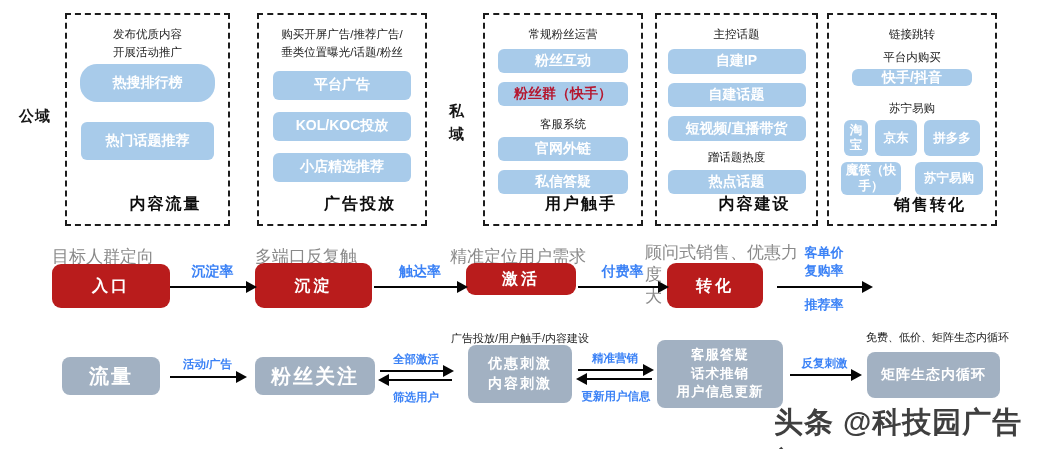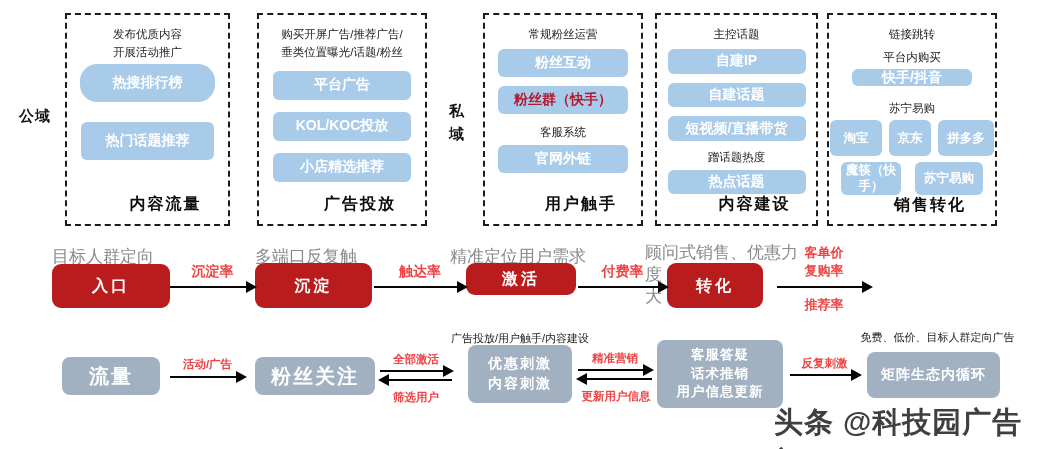--- a/index.html
+++ b/index.html
@@ -32,21 +32,21 @@
     border-radius:9px; display:flex; align-items:center; justify-content:center;
     font-size:16px; letter-spacing:3px; text-align:center; line-height:1.45; padding:0 12px;
   }
   .gnode {
     position:absolute; background:#a2b1c2; color:#fff; font-weight:bold;
     border-radius:8px; display:flex; flex-direction:column; align-items:center; justify-content:center;
     font-size:20px; letter-spacing:2px; text-align:center; line-height:1.4;
   }
   .note { position:absolute; color:#8a8a8a; font-size:17px; line-height:1.3; }
   .bnote { position:absolute; color:#1c1c1c; font-size:11px; text-align:center; line-height:1.3; }
-  .arr-label { position:absolute; font-weight:bold; font-size:14px; color:#ef4444; text-align:center; }
+  .arr-label { position:absolute; font-weight:bold; font-size:14px; color:#3b82f6; text-align:center; }
   .arr-label.small { font-size:11.5px; }
   .arr-label.mid-small { font-size:13px; }
   
   .arr { position:absolute; height:2px; background:#050505; }
   .arr.head-r::after {
     content:''; position:absolute; right:-2px; top:-5px; width:0; height:0;
     border-left:11px solid #050505; border-top:6px solid transparent; border-bottom:6px solid transparent;
   }
   .arr.head-l::before {
     content:''; position:absolute; left:-2px; top:-5px; width:0; height:0;
@@ -87,40 +87,41 @@
     <div class="pill" style="width:138px; height:29px; margin-top:12px;">小店精选推荐</div>
     <div class="db-title">广告投放</div>
   </div>
 
   <div class="dashed-box" style="left:483px; width:160px;">
     <div class="db-header">常规粉丝运营</div>
     <div class="pill" style="width:130px; height:28px; margin-top:5px;">粉丝互动</div>
     <div class="pill red-text" style="width:130px; height:28px; margin-top:9px;">粉丝群（快手）</div>
     <div class="db-small-label" style="margin-top:11px;">客服系统</div>
     <div class="pill" style="width:130px; height:28px; margin-top:5px;">官网外链</div>
+    <div class="pill" style="width:130px; height:28px; margin-top:9px;">私信答疑</div>
     <div class="db-title">用户触手</div>
   </div>
 
   <div class="dashed-box" style="left:655px; width:163px;">
     <div class="db-header">主控话题</div>
     <div class="pill" style="width:138px; height:29px; margin-top:5px;">自建IP</div>
     <div class="pill" style="width:138px; height:29px; margin-top:9px;">自建话题</div>
     <div class="pill" style="width:138px; height:29px; margin-top:9px;">短视频/直播带货</div>
     <div class="db-small-label" style="margin-top:9px;">蹭话题热度</div>
     <div class="pill" style="width:138px; height:28px; margin-top:5px;">热点话题</div>
     <div class="db-title">内容建设</div>
   </div>
 
   <div class="dashed-box" style="left:827px; width:170px;">
     <div class="db-header">链接跳转</div>
     <div class="db-small-label" style="margin-top:6px;">平台内购买</div>
     <div class="pill" style="width:120px; height:27px; margin-top:4px;">快手/抖音</div>
     <div class="db-small-label" style="margin-top:15px;">苏宁易购</div>
     <div class="pill-row" style="margin-top:4px; gap:7px;">
-      <div class="pill" style="width:52px; height:36px; font-size:12.5px;">淘宝</div>
+      <div class="pill" style="width:24px; height:36px; font-size:12.5px;">淘宝</div>
       <div class="pill" style="width:42px; height:36px; font-size:12.5px;">京东</div>
       <div class="pill" style="width:56px; height:36px; font-size:12.5px;">拼多多</div>
     </div>
     <div class="pill-row" style="margin-top:6px; gap:14px;">
       <div class="pill" style="width:60px; height:33px; font-size:12.5px;">魔筷（快手）</div>
       <div class="pill" style="width:68px; height:33px; font-size:12.5px;">苏宁易购</div>
     </div>
     <div class="db-title">销售转化</div>
   </div>
 
@@ -157,21 +158,21 @@
     <div>优惠刺激</div>
     <div>内容刺激</div>
   </div>
 
   <div class="gnode" style="left:657px; top:340px; width:126px; height:68px; font-size:13.5px; letter-spacing:1px;">
     <div>客服答疑</div>
     <div>话术推销</div>
     <div>用户信息更新</div>
   </div>
 
-  <div class="bnote" style="left:845px; top:330px; width:185px;">免费、低价、目标人群定向广告</div>
+  <div class="bnote" style="left:845px; top:330px; width:185px;">免费、低价、矩阵生态内循环</div>
   <div class="gnode" style="left:867px; top:352px; width:133px; height:46px; font-size:14px; letter-spacing:1px;">矩阵生态内循环</div>
 
   <div class="arr head-r" style="left:170px; top:376px; width:75px;"></div>
   <div class="arr-label small" style="left:160px; top:357px; width:95px;">活动/广告</div>
 
   <div class="arr head-r" style="left:380px; top:370px; width:72px;"></div>
   <div class="arr head-l" style="left:380px; top:379px; width:72px;"></div>
   <div class="arr-label small" style="left:376px; top:352px; width:80px;">全部激活</div>
   <div class="arr-label small" style="left:376px; top:390px; width:80px;">筛选用户</div>
 

